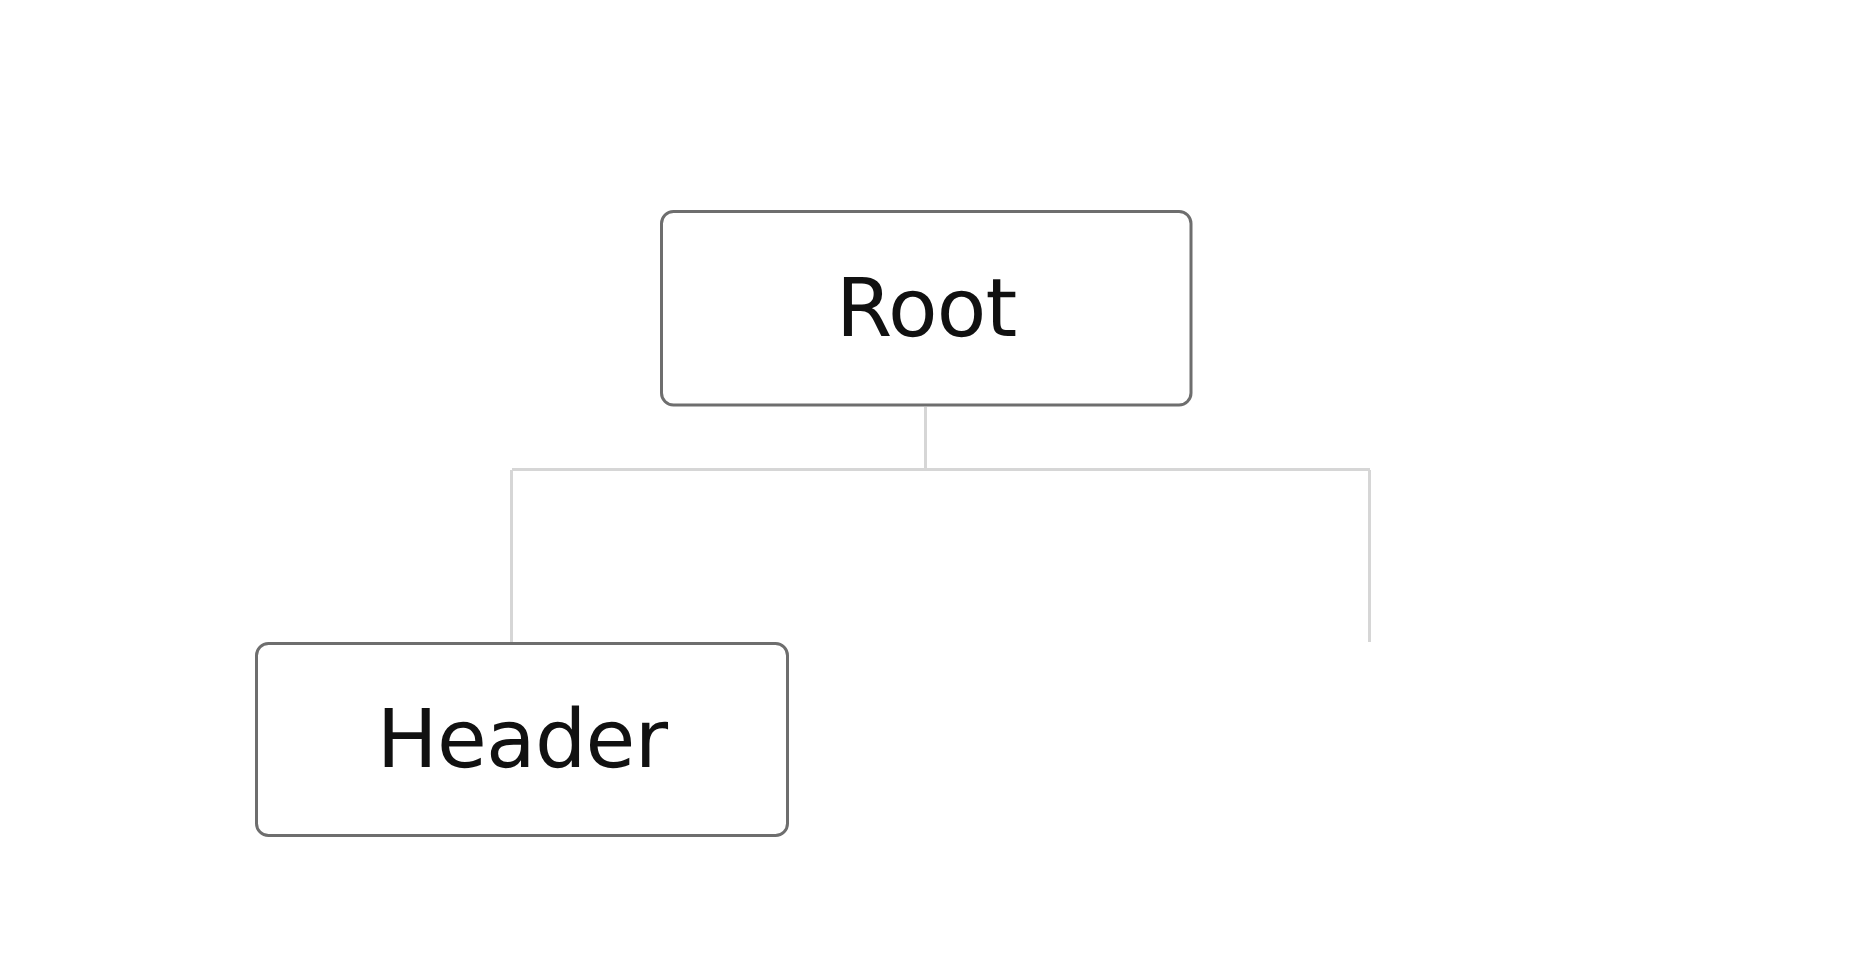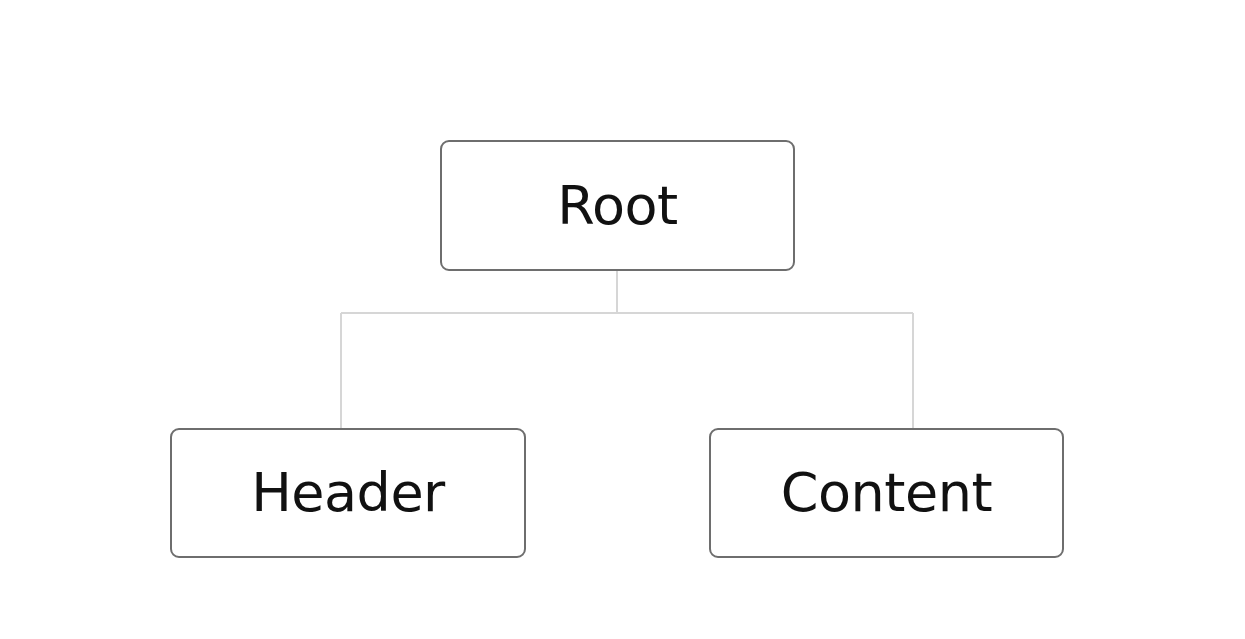--- a/index.html
+++ b/index.html
@@ -80,17 +80,14 @@
   </svg>
 
   <div class="node" id="node-root">
     <span class="node-label">Root</span>
   </div>
 
   <div class="node" id="node-header">
     <span class="node-label">Header</span>
   </div>
 
-  <div class="node" id="node-content">
-    <span class="node-label">Content</span>
-  </div>
 
 </div>
 
 </body></html>

